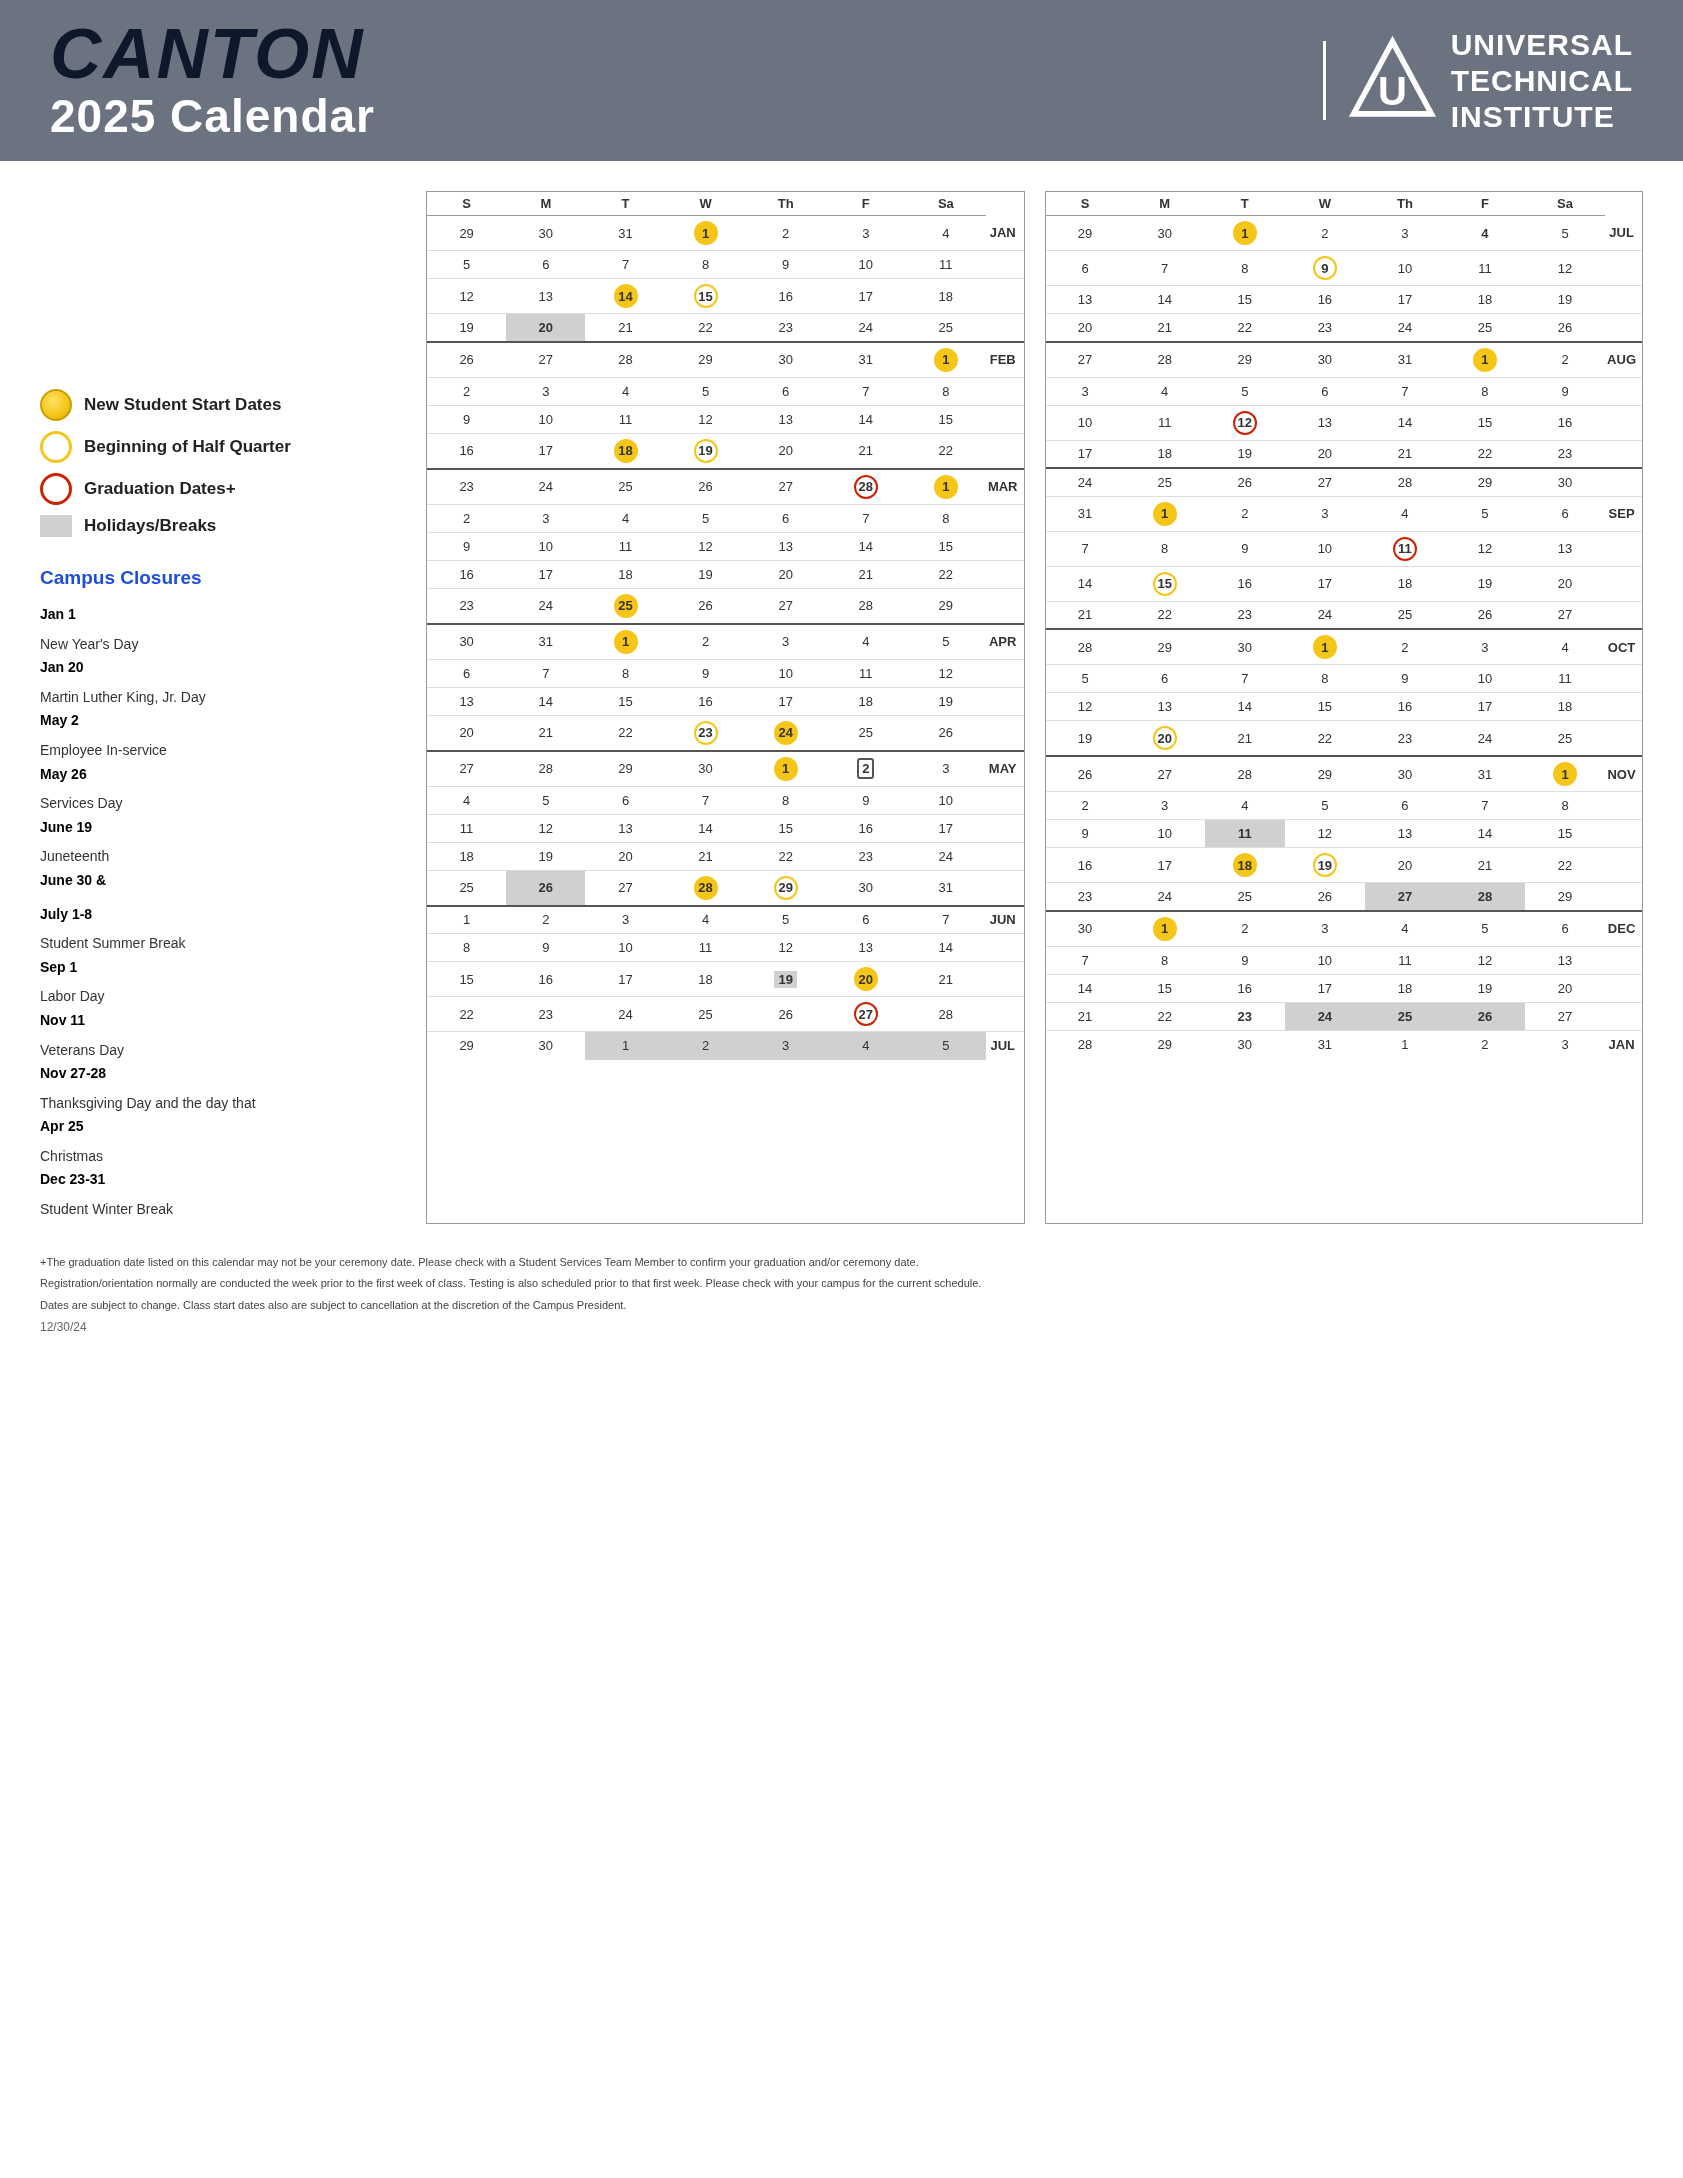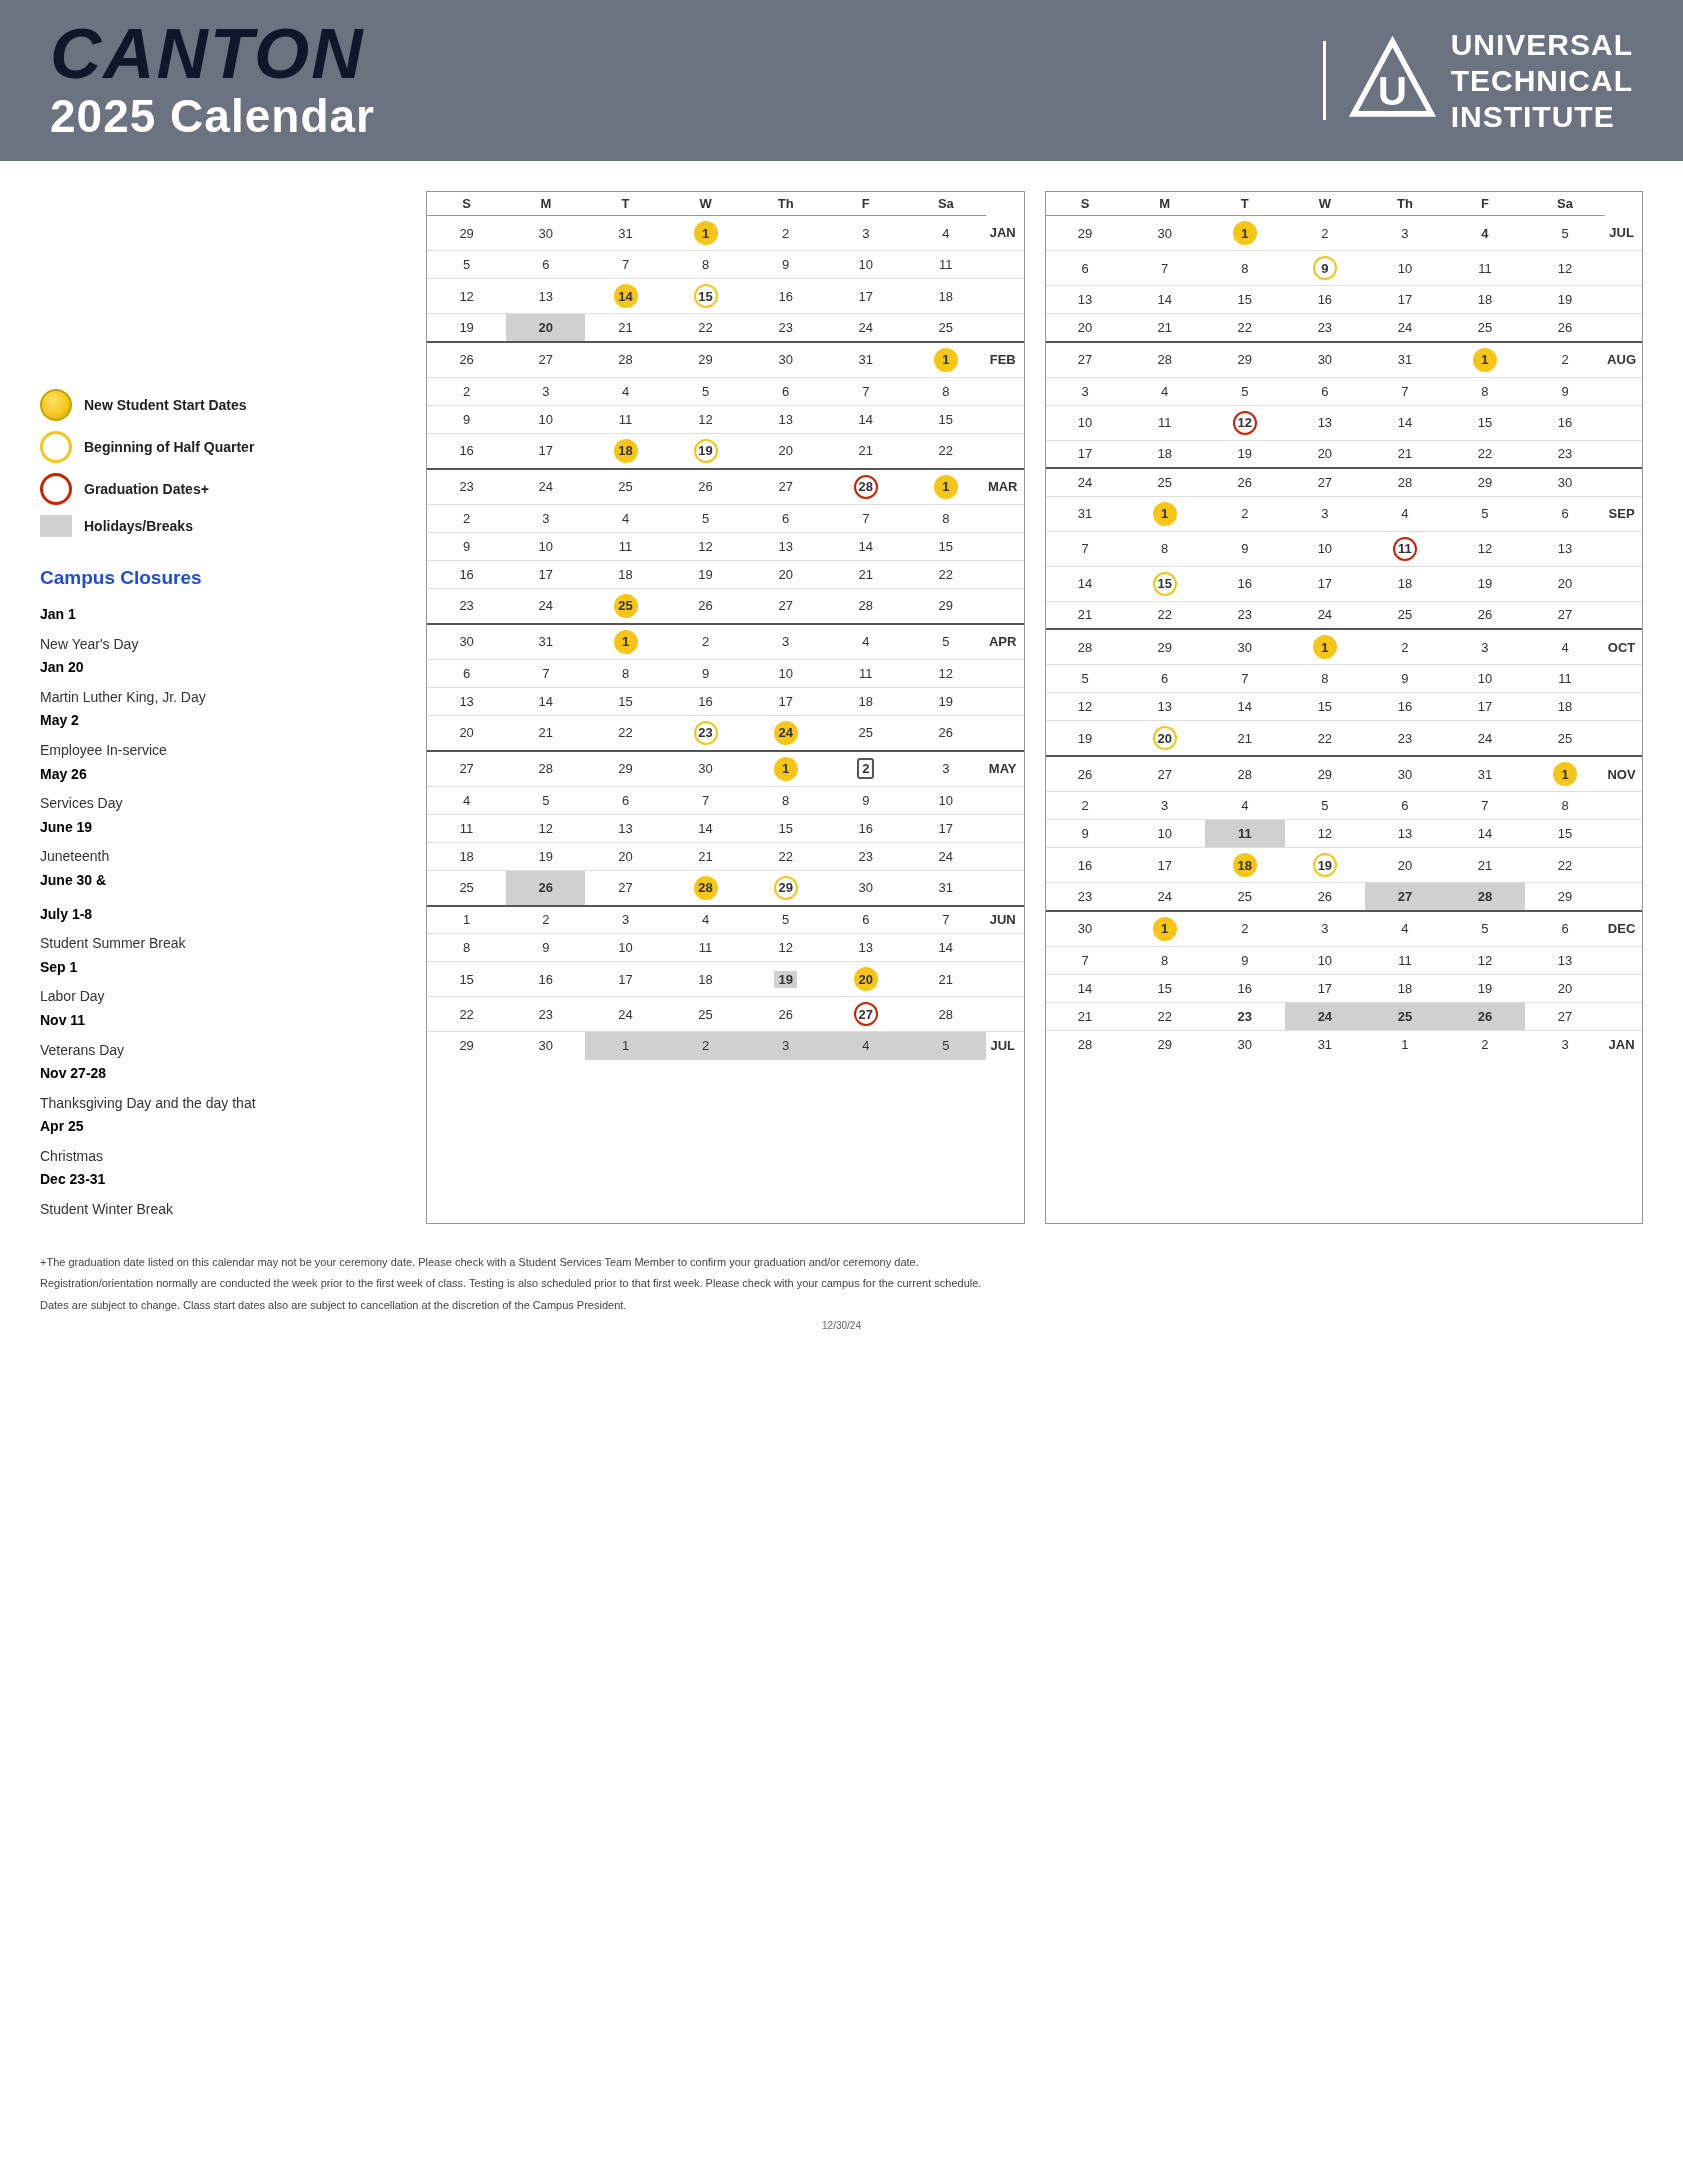--- a/index.html
+++ b/index.html
@@ -97,21 +97,21 @@
       background: transparent;
       border: 3px solid #cc2200;
     }
     .legend-box {
       width: 32px;
       height: 22px;
       background: #d0d0d0;
       flex-shrink: 0;
     }
     .legend-label {
-      font-size: 14px;
+      font-size: 17px;
       font-weight: 700;
       color: #222;
     }
 
     
     .closures-title {
       font-size: 19px;
       font-weight: 900;
       color: #1d4ed8;
       margin-bottom: 16px;
@@ -225,22 +225,22 @@
 
     
     .footer {
       padding: 10px 40px 20px 40px;
       font-size: 11px;
       color: #444;
       line-height: 1.6;
     }
     .footer-note { margin-bottom: 4px; }
     .footer-date {
-      text-align: center;
-      font-size: 10px;
+      text-align: left;
+      font-size: 12px;
       color: #666;
     }
   </style>
 </head>
 <body>
 
 <div class="header">
   <div class="header-left">
     <div class="header-canton">CANTON</div>
     <div class="header-subtitle">2025 Calendar</div>

